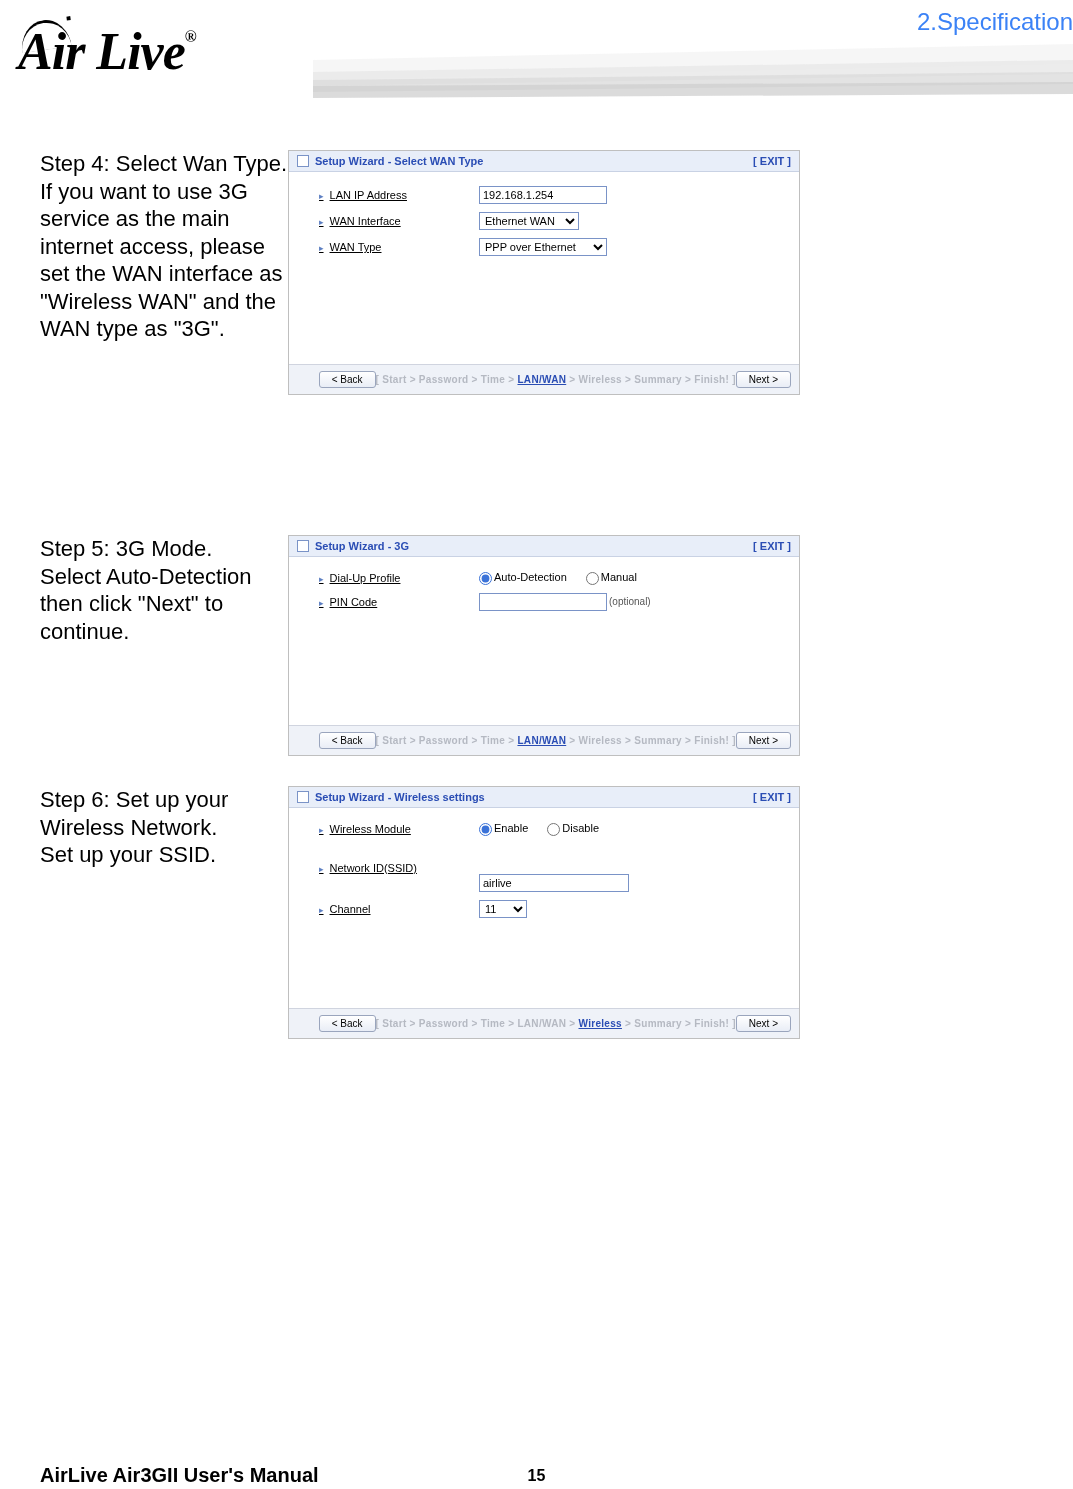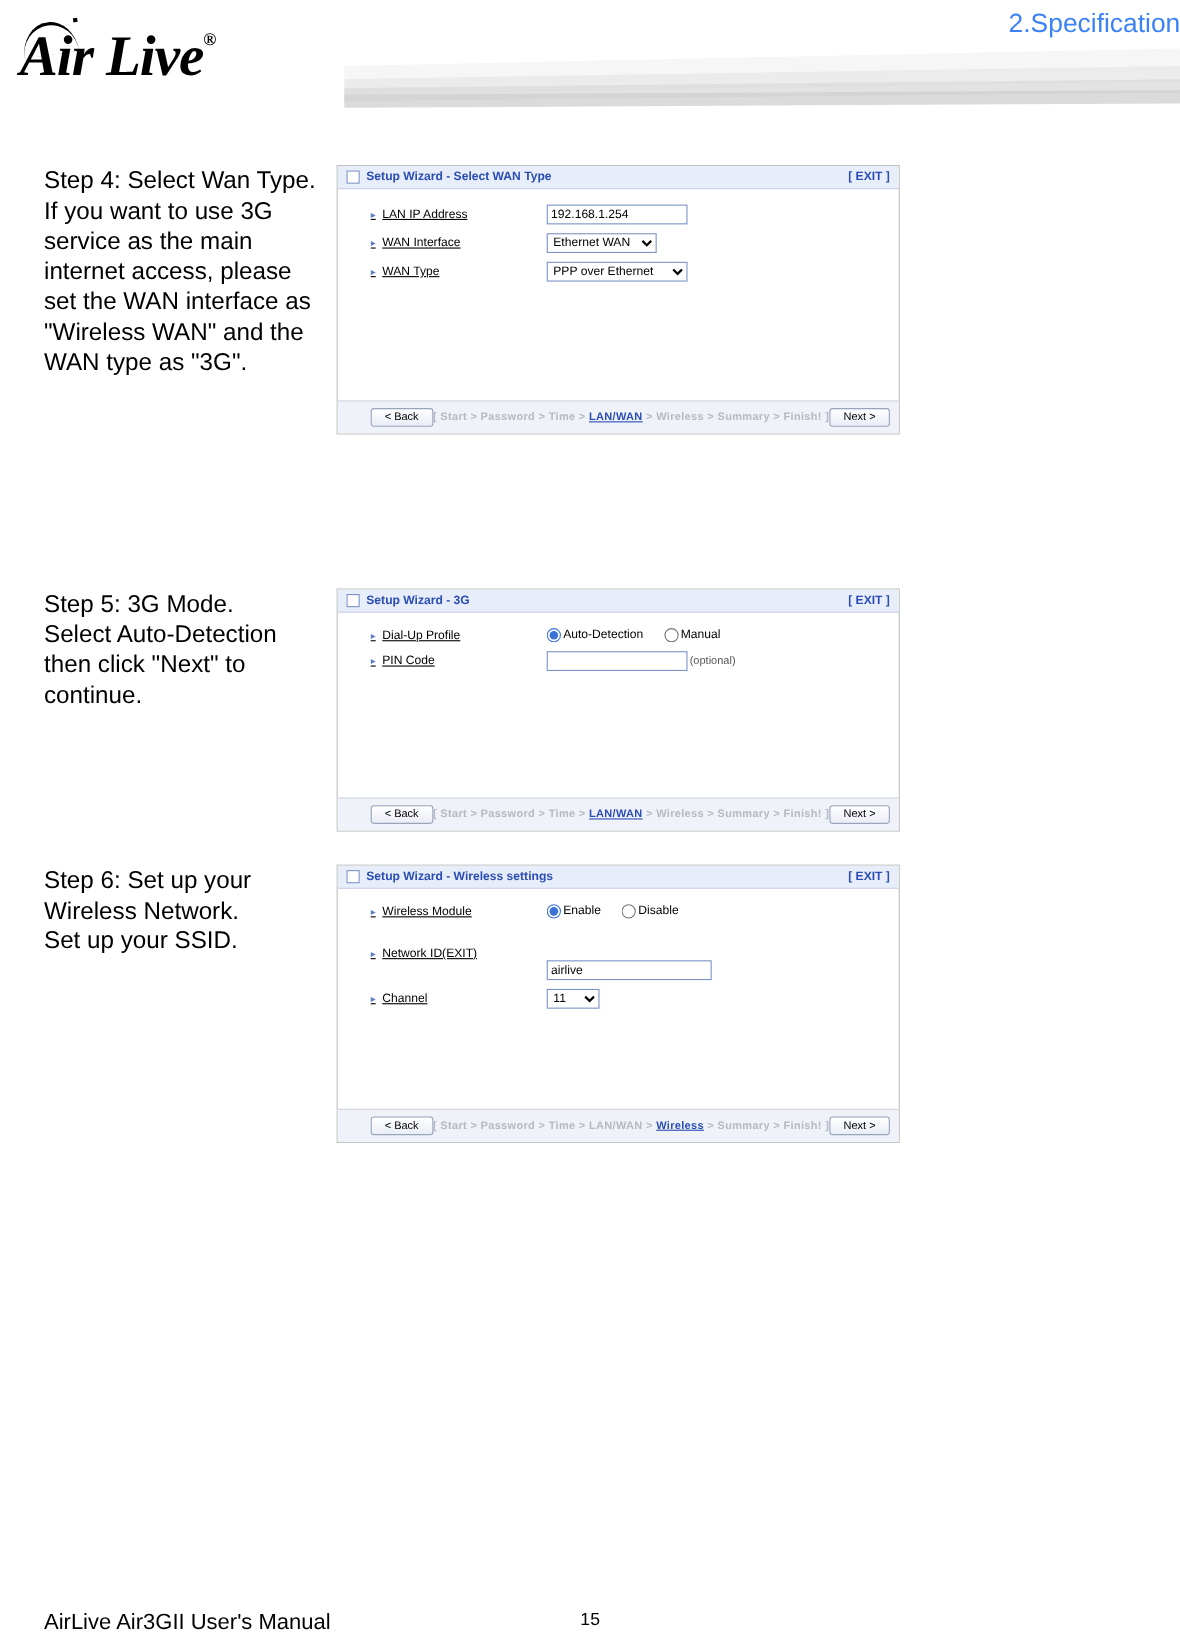--- a/index.html
+++ b/index.html
@@ -58,21 +58,21 @@
     height: 70px;
     pointer-events: none;
   }
   .stripe { position: absolute; right: 0; height: 0; }
   .stripe1 { top: 6px; width: 100%; border-top: 20px solid #f5f5f5; transform: skewY(-1.2deg); transform-origin: right; opacity: .9;}
   .stripe2 { top: 22px; width: 100%; border-top: 14px solid #e9e9e9; transform: skewY(-0.9deg); transform-origin: right; opacity: .85;}
   .stripe3 { top: 34px; width: 100%; border-top: 12px solid #dcdcdc; transform: skewY(-0.6deg); transform-origin: right; opacity: .8;}
   .stripe4 { top: 44px; width: 100%; border-top: 12px solid #cfcfcf; transform: skewY(-0.3deg); transform-origin: right; opacity: .75;}
 
   .content { padding: 40px 0 0 40px; }
-  .step-row { display: flex; gap: 18px; margin-bottom: 80px; }
+  .step-row { display: flex; margin-bottom: 80px; }
   .step-text {
     width: 248px;
     font-size: 22px;
     line-height: 1.25;
     color: #000;
   }
   .step-text .heading-line { display: block; }
 
   
   .wizard {
@@ -169,22 +169,23 @@
   }
   .breadcrumb .active { color: #2a4db4; text-decoration: underline; }
 
   .page-footer {
     position: absolute;
     bottom: 0;
     left: 0;
     width: 100%;
     padding: 0 0 2px 40px;
     display: flex;
-    align-items: flex-start;
+    align-items: center;
     font-size: 20px;
+    font-weight: bold;
   }
   .page-num {
     position: absolute;
     left: 50%;
     transform: translateX(-50%);
     font-size: 16px;
   }
 </style>
 </head>
 <body>
@@ -298,21 +299,21 @@
       </div>
       <div class="wz-body" style="min-height:200px;">
         <div class="field-row">
           <span class="field-label">Wireless Module</span>
           <span class="radio-row">
             <label><input type="radio" checked="" style=""><span>Enable</span></label>
             <label><input type="radio" style=""><span>Disable</span></label>
           </span>
         </div>
         <div class="field-row">
-          <span class="field-label">Network ID(EXIT)</span>
+          <span class="field-label">Network ID(SSID)</span>
           <input class="text-input wide-input" style="width: 150px;" value="airlive">
         </div>
         <div class="field-row">
           <span class="field-label">Channel</span>
           <select class="select-input" style="width:48px">
             <option>11</option>
           </select>
         </div>
       </div>
       <div class="wz-footer">

